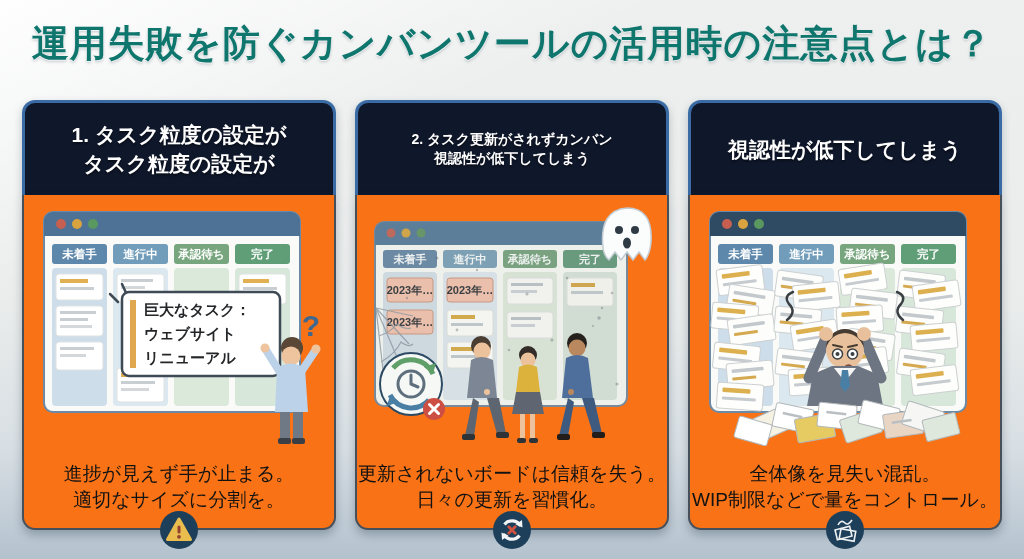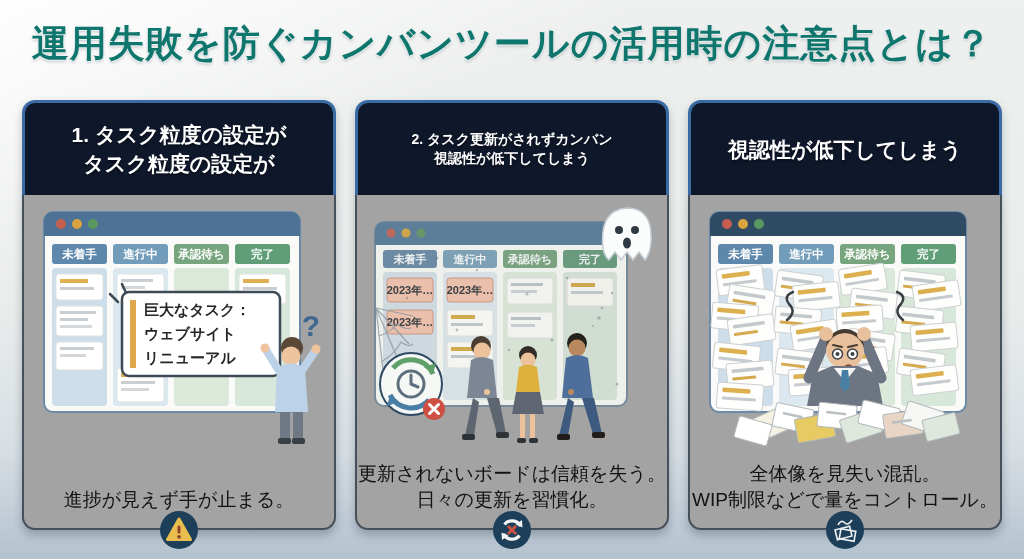--- a/index.html
+++ b/index.html
@@ -20,21 +20,21 @@
   .panel-header{
     background:#0f172a;border:3px solid #3a6ba4;border-bottom:none;
     border-radius:13px 13px 0 0;color:#fff;font-weight:bold;text-align:center;
     height:95px;display:flex;flex-direction:column;justify-content:center;
     font-size:21px;line-height:1.4;box-sizing:border-box;
     text-shadow:0 2px 2px rgba(0,0,0,.4);
     box-shadow:0 4px 8px rgba(30,50,70,.25);
   }
   .panel-2 .panel-header{font-size:14px;}
   .panel-body{
-    background:#a3a3a3;border:2px solid #46505a;border-top:none;
+    background:#f97316;border:2px solid #46505a;border-top:none;
     border-radius:0 0 13px 13px;height:335px;box-sizing:border-box;
     display:flex;flex-direction:column;align-items:center;justify-content:space-between;
     padding:3px 1px 16px;box-shadow:0 5px 10px rgba(30,50,70,.3);
   }
   .caption{font-size:19px;font-weight:normal;color:#121212;text-align:center;line-height:1.35;margin:0;}
   .badge{position:absolute;left:50%;bottom:-19px;transform:translateX(-50%);width:38px;height:38px;z-index:5;}
   .illus{display:block;}
   .illus text{font-weight:bold;}
 </style>
 </head>
@@ -123,20 +123,21 @@
           <path d="M243 170 Q257 161 271 170 L274 214 H241 Z" fill="#bcd2e8"></path>
           <rect x="246" y="214" width="10" height="28" fill="#6f7885"></rect>
           <rect x="259" y="214" width="10" height="28" fill="#6f7885"></rect>
           <rect x="244" y="240" width="13" height="6" rx="2" fill="#3a3f45"></rect>
           <rect x="258" y="240" width="13" height="6" rx="2" fill="#3a3f45"></rect>
         </g>
         <text x="277" y="138" font-size="30" fill="#40688e" text-anchor="middle">?</text>
       </svg>
       <p class="caption">
         <span>進捗が見えず手が止まる。</span><br>
+        <span>適切なサイズに分割を。</span>
       </p>
     </div>
     <div class="badge">
       <svg viewBox="0 0 38 38" width="38" height="38">
         <circle cx="19" cy="19" r="19" fill="#1d3f5a"></circle>
         <path d="M19 8 L30.5 28.5 H7.5 Z" fill="#e9bd4e" stroke="#e9bd4e" stroke-width="3" stroke-linejoin="round"></path>
         <rect x="17.5" y="14.5" width="3" height="8" rx="1.5" fill="#93402f"></rect>
         <circle cx="19" cy="25.8" r="1.9" fill="#93402f"></circle>
       </svg>
     </div>

